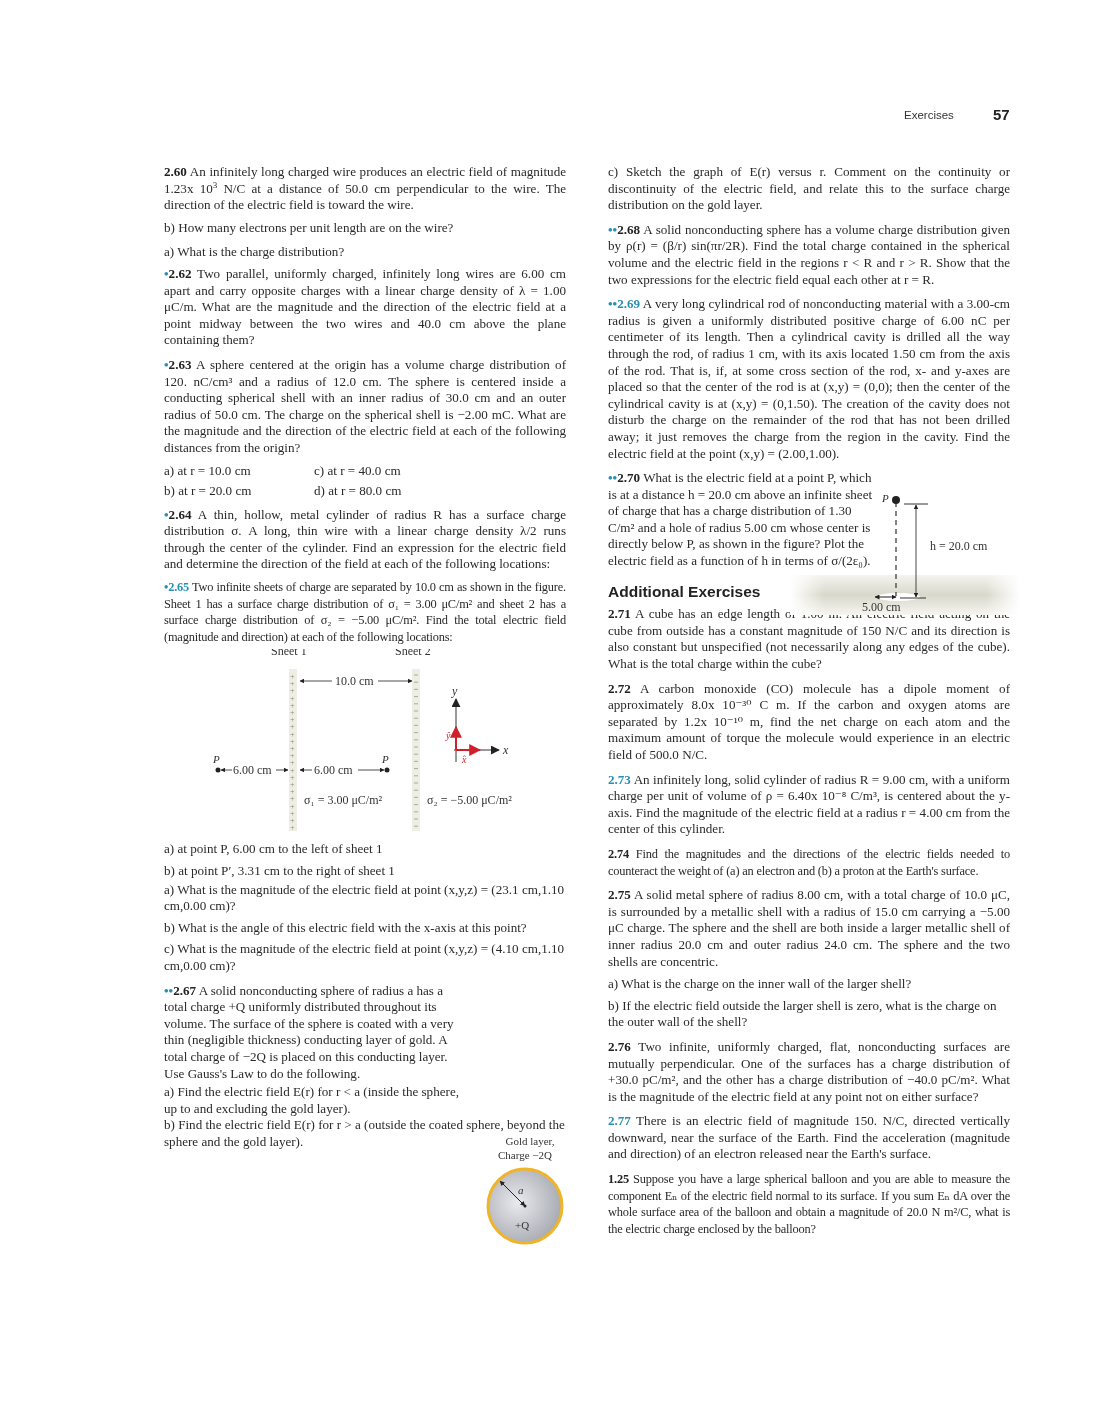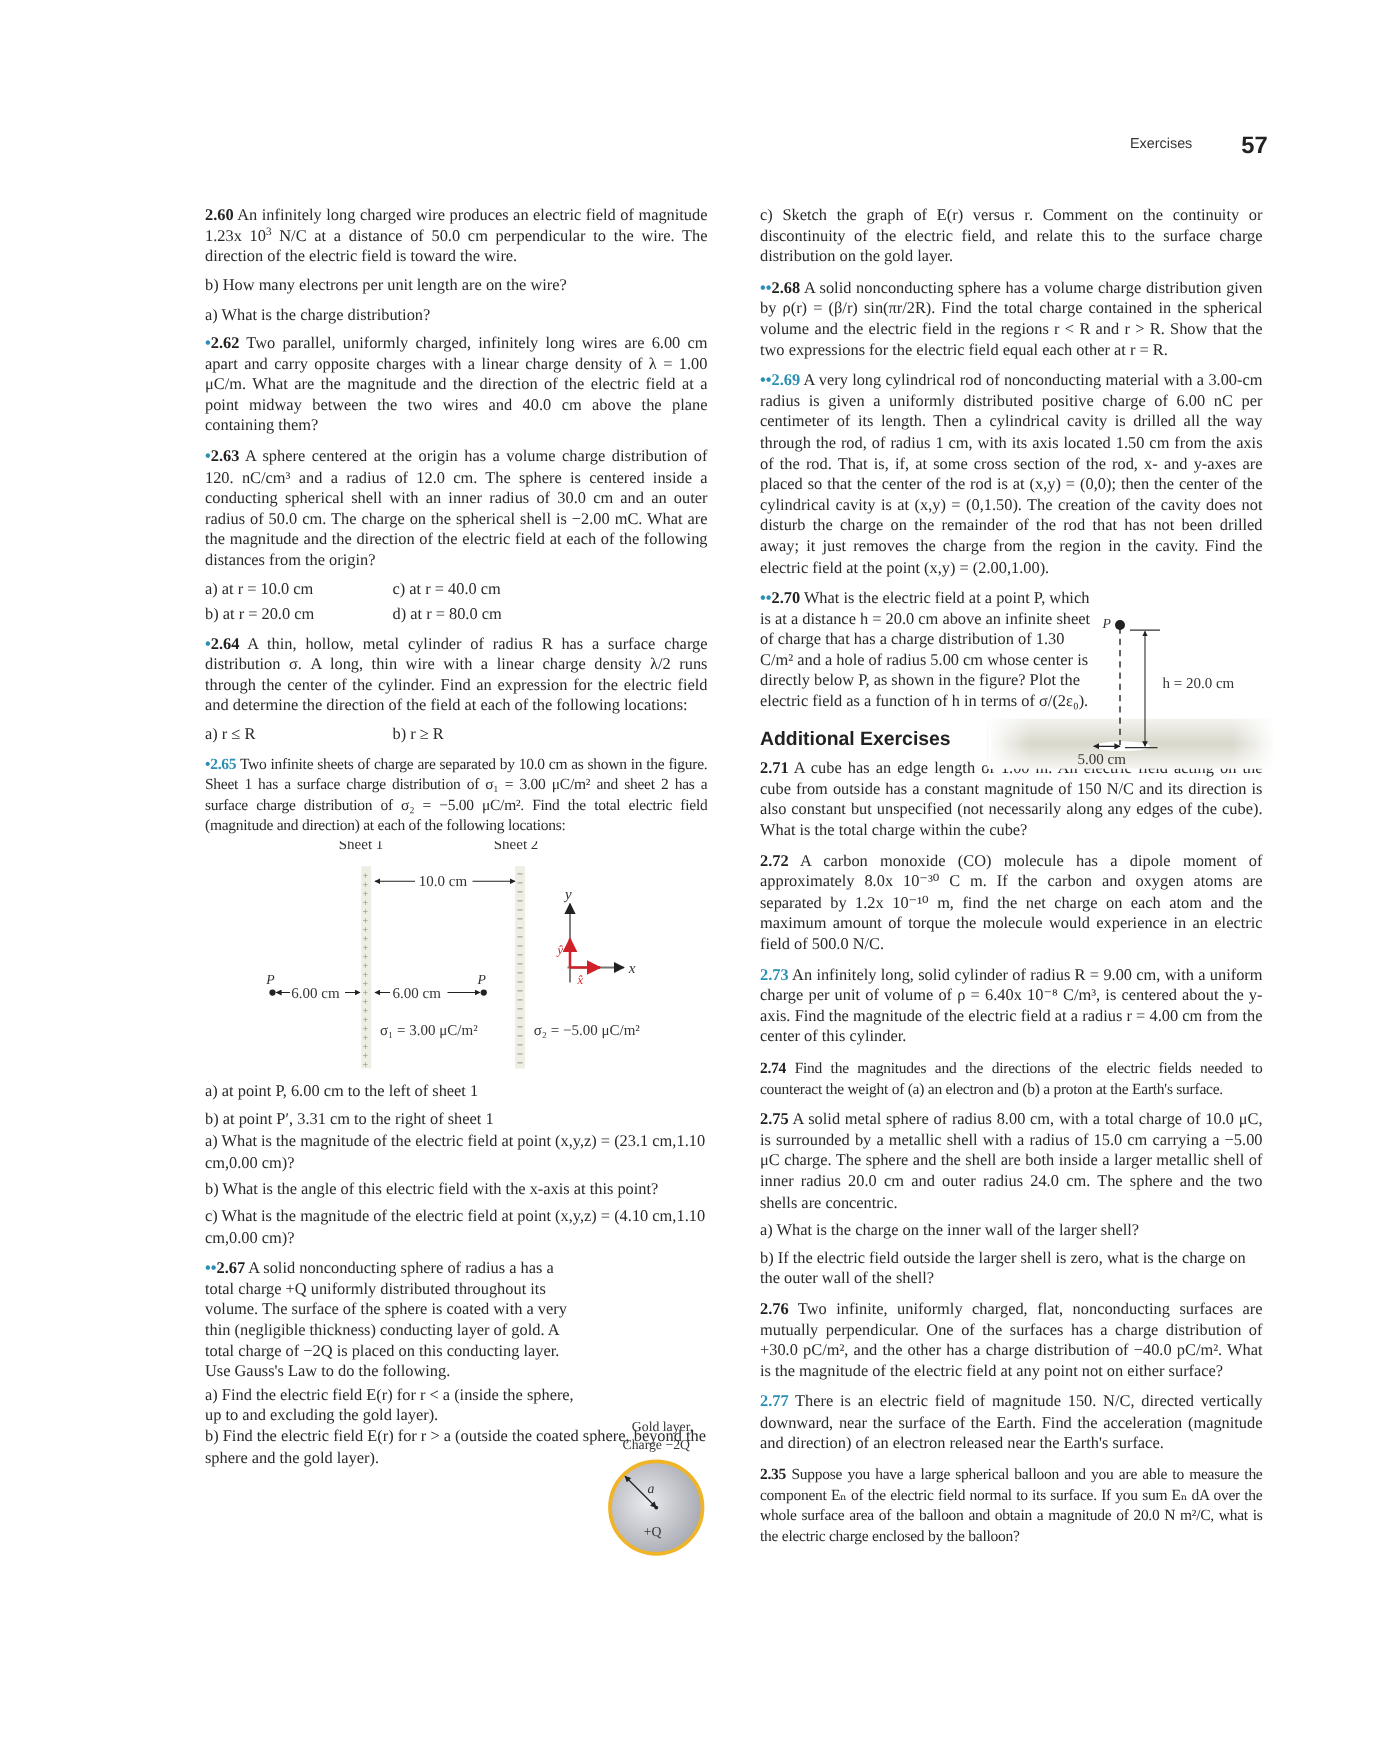--- a/index.html
+++ b/index.html
@@ -2,21 +2,21 @@
 <html><head>
 <meta charset="utf-8">
 <style>
   html, body { margin: 0; padding: 0; background: #ffffff; }
   body { width: 1118px; height: 1403px; position: relative; overflow: hidden;
          font-family: "Liberation Serif", "DejaVu Serif", serif; color: #2a2a2a; }
   .header { position: absolute; top: 106px; left: 0; width: 1026px; height: 24px; }
   .running-title { position: absolute; left: 904px; top: 3px; font-family: "Liberation Sans", "DejaVu Sans", sans-serif;
                    font-size: 11.5px; color: #333; }
   .page-number { position: absolute; left: 993px; top: 0px; font-family: "Liberation Sans", "DejaVu Sans", sans-serif;
-                 font-size: 19px; font-weight: bold; color: #222; }
+                 font-size: 15px; font-weight: bold; color: #222; }
 
   .col { position: absolute; top: 164px; font-size: 13.1px; line-height: 16.6px; }
   .col-left { left: 164px; width: 402px; }
   .col-right { left: 608px; width: 402px; }
 
   .prob { margin: 0 0 8px 0; text-align: justify; }
   .pnum { font-weight: bold; color: #222; }
   .pnum.blue { color: #2a8fb5; }
   .dots { color: #2a8fb5; font-weight: bold; }
   .sub { margin: 0 0 5px 0; }
@@ -60,24 +60,20 @@
     <div class="sub-grid">
       <span>a) at r = 10.0 cm</span>
       <span>c) at r = 40.0 cm</span>
       <span>b) at r = 20.0 cm</span>
       <span>d) at r = 80.0 cm</span>
     </div>
   </div>
 
   <div>
     <p class="prob" style="margin-bottom:6px"><span class="dots">•</span><span class="pnum">2.64</span><span> A thin, hollow, metal cylinder of radius R has a surface charge distribution σ. A long, thin wire with a linear charge density λ/2 runs through the center of the cylinder. Find an expression for the electric field and determine the direction of the field at each of the following locations:</span></p>
-    <div class="sub-grid">
-      <span>a) r ≤ R</span>
-      <span>b) r ≥ R</span>
-    </div>
   </div>
 
   <div>
     <p class="prob tight" style="margin-bottom:4px"><span class="dots">•</span><span class="pnum blue">2.65</span><span> Two infinite sheets of charge are separated by 10.0 cm as shown in the figure. Sheet 1 has a surface charge distribution of σ₁ = 3.00 μC/m² and sheet 2 has a surface charge distribution of σ₂ = −5.00 μC/m². Find the total electric field (magnitude and direction) at each of the following locations:</span></p>
 
     <div class="fig fig-sheets">
       <svg width="402" height="182" viewBox="0 0 402 182">
         <defs>
           <marker id="ah" viewBox="0 0 10 10" refX="9" refY="5" markerWidth="6" markerHeight="6" orient="auto-start-reverse">
             <path d="M0,0 L10,5 L0,10 z" fill="#222"></path>
@@ -221,21 +217,21 @@
   <p class="prob"><span class="pnum">2.72</span><span> A carbon monoxide (CO) molecule has a dipole moment of approximately 8.0x 10⁻³⁰ C m. If the carbon and oxygen atoms are separated by 1.2x 10⁻¹⁰ m, find the net charge on each atom and the maximum amount of torque the molecule would experience in an electric field of 500.0 N/C.</span></p>
   <p class="prob"><span class="pnum blue">2.73</span><span> An infinitely long, solid cylinder of radius R = 9.00 cm, with a uniform charge per unit of volume of ρ = 6.40x 10⁻⁸ C/m³, is centered about the y-axis. Find the magnitude of the electric field at a radius r = 4.00 cm from the center of this cylinder.</span></p>
   <p class="prob tight"><span class="pnum">2.74</span><span> Find the magnitudes and the directions of the electric fields needed to counteract the weight of (a) an electron and (b) a proton at the Earth's surface.</span></p>
   <div>
     <p class="prob" style="margin-bottom:6px"><span class="pnum">2.75</span><span> A solid metal sphere of radius 8.00 cm, with a total charge of 10.0 μC, is surrounded by a metallic shell with a radius of 15.0 cm carrying a −5.00 μC charge. The sphere and the shell are both inside a larger metallic shell of inner radius 20.0 cm and outer radius 24.0 cm. The sphere and the two shells are concentric.</span></p>
     <p class="sub">a) What is the charge on the inner wall of the larger shell?</p>
     <p class="sub" style="margin-bottom:8px">b) If the electric field outside the larger shell is zero, what is the charge on the outer wall of the shell?</p>
   </div>
   <p class="prob"><span class="pnum">2.76</span><span> Two infinite, uniformly charged, flat, nonconducting surfaces are mutually perpendicular. One of the surfaces has a charge distribution of +30.0 pC/m², and the other has a charge distribution of −40.0 pC/m². What is the magnitude of the electric field at any point not on either surface?</span></p>
   <p class="prob"><span class="pnum blue">2.77</span><span> There is an electric field of magnitude 150. N/C, directed vertically downward, near the surface of the Earth. Find the acceleration (magnitude and direction) of an electron released near the Earth's surface.</span></p>
-  <p class="prob tight"><span class="pnum">2.35</span><span> Suppose you have a large spherical balloon and you are able to measure the component Eₙ of the electric field normal to its surface. If you sum Eₙ dA over the whole surface area of the balloon and obtain a magnitude of 20.0 N m²/C, what is the electric charge enclosed by the balloon?</span></p>
+  <p class="prob tight"><span class="pnum">1.25</span><span> Suppose you have a large spherical balloon and you are able to measure the component Eₙ of the electric field normal to its surface. If you sum Eₙ dA over the whole surface area of the balloon and obtain a magnitude of 20.0 N m²/C, what is the electric charge enclosed by the balloon?</span></p>
 </div>
 
 <div class="fig-2-70">
   <svg width="240" height="135" viewBox="0 0 240 135">
     <defs>
       <linearGradient id="sheetg" x1="0" y1="0" x2="0" y2="1">
         <stop offset="0" stop-color="#f4f3ee"></stop>
         <stop offset="0.5" stop-color="#d9d8cc"></stop>
         <stop offset="1" stop-color="#f6f5f0"></stop>
       </linearGradient>

